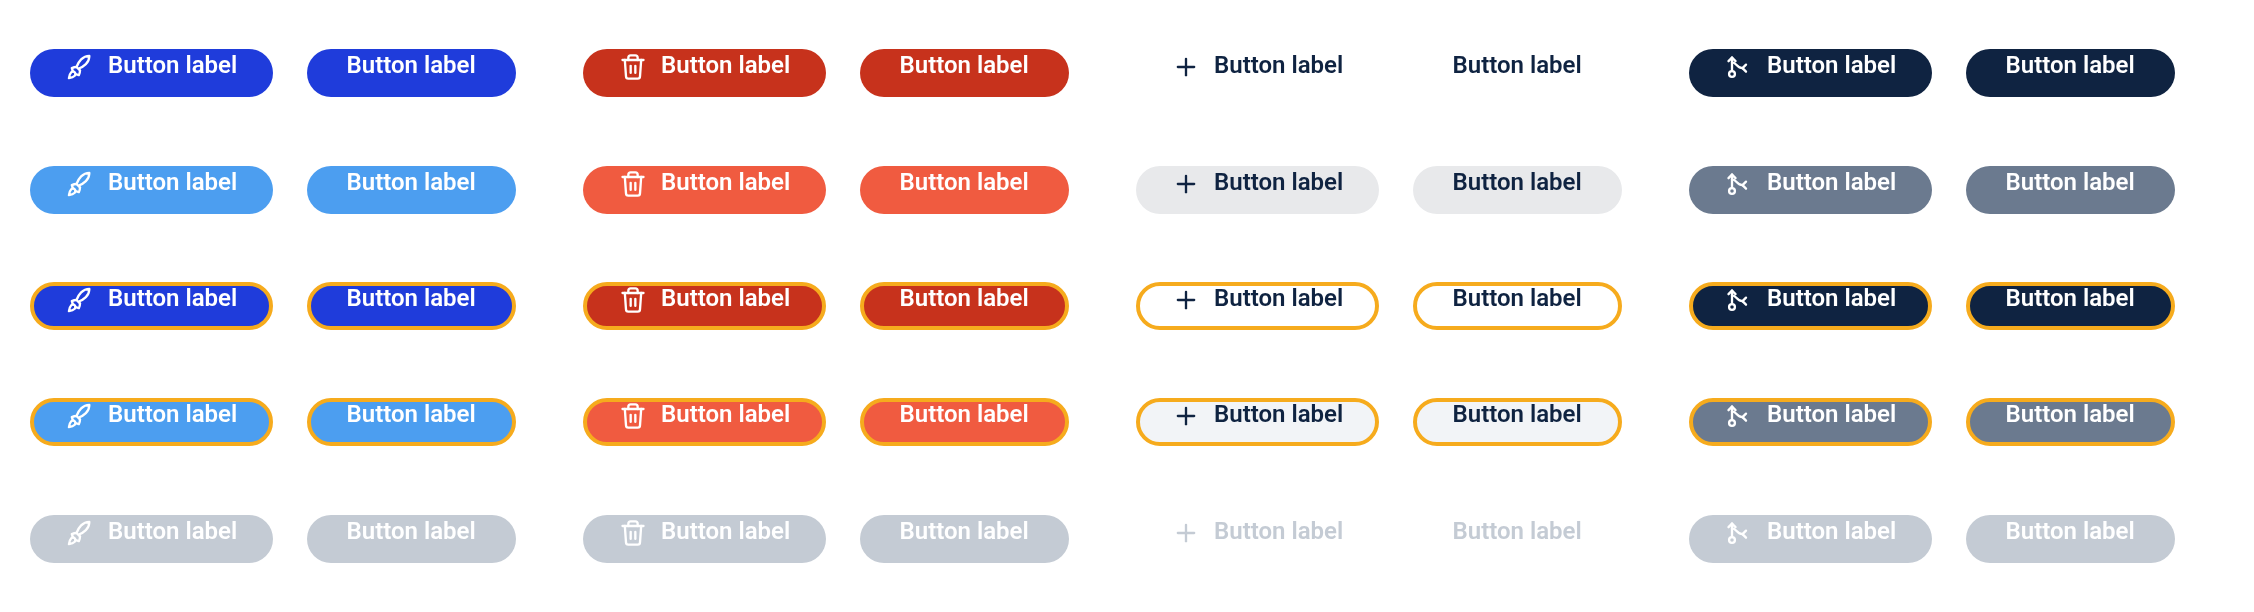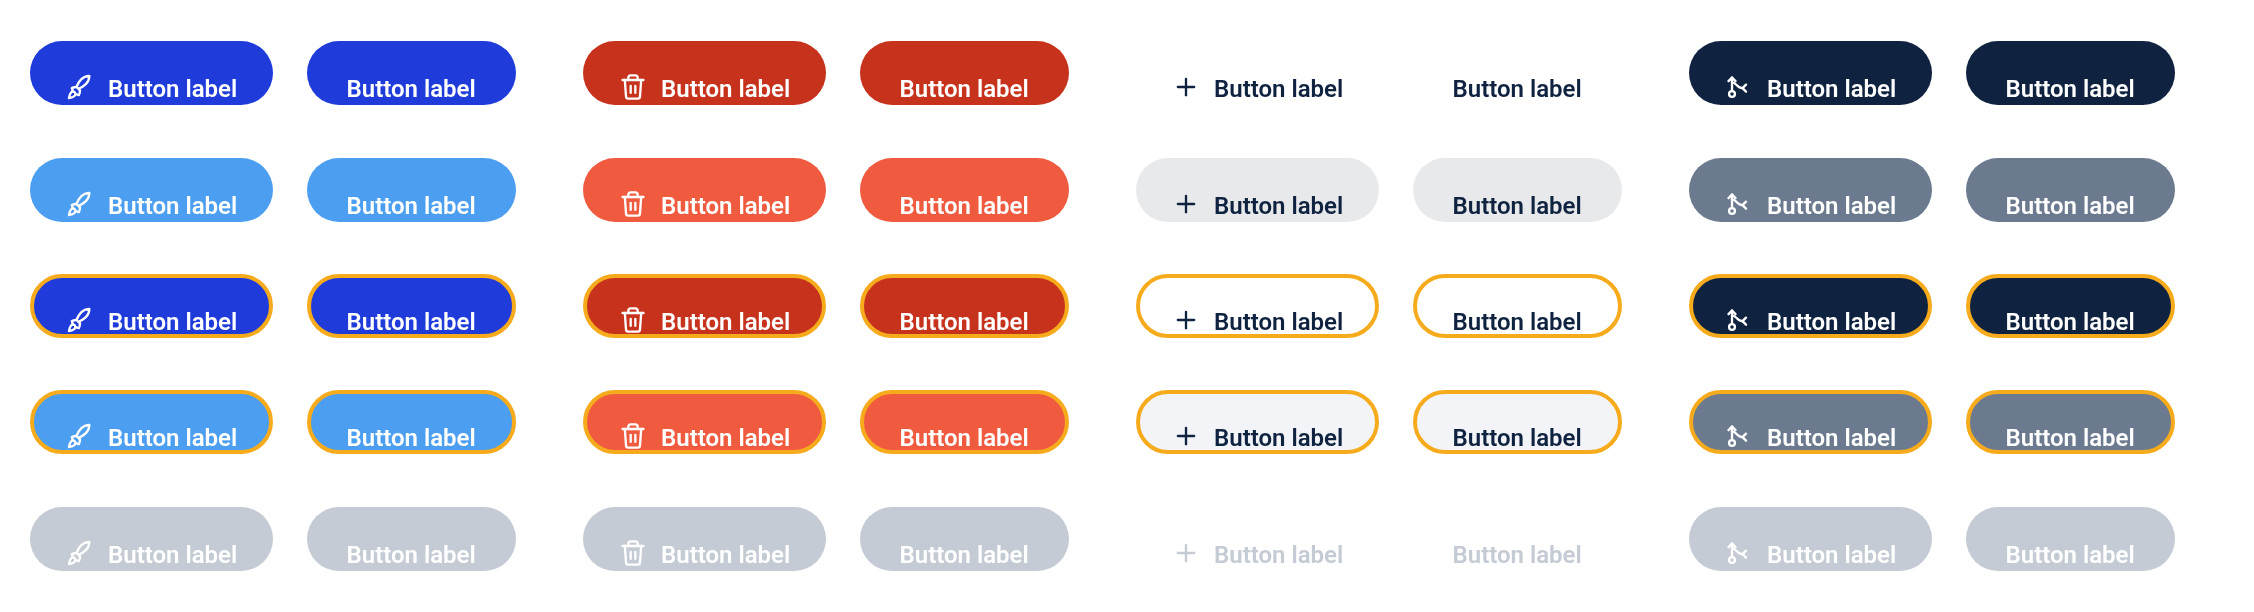--- a/index.html
+++ b/index.html
@@ -28,23 +28,23 @@
     display: grid;
     grid-template-columns: repeat(8, 1fr);
     grid-template-rows: repeat(5, 1fr);
     gap: 30px 18px;
     height:100%;
     align-items: center;
     justify-items: start;
   }
   .btn{
     display: inline-flex;
-    align-items: flex-end;
+    align-items: flex-start;
     gap: 14px;
-    height: 64px;
+    height: 48px;
     padding: 0 32px;
     border-radius: 999px;
     font-size: 24px;
     font-weight: 600;
     line-height: 1;
     border: 4px solid transparent;
     box-sizing: border-box;
     user-select: none;
     cursor: pointer;
     white-space: nowrap;

